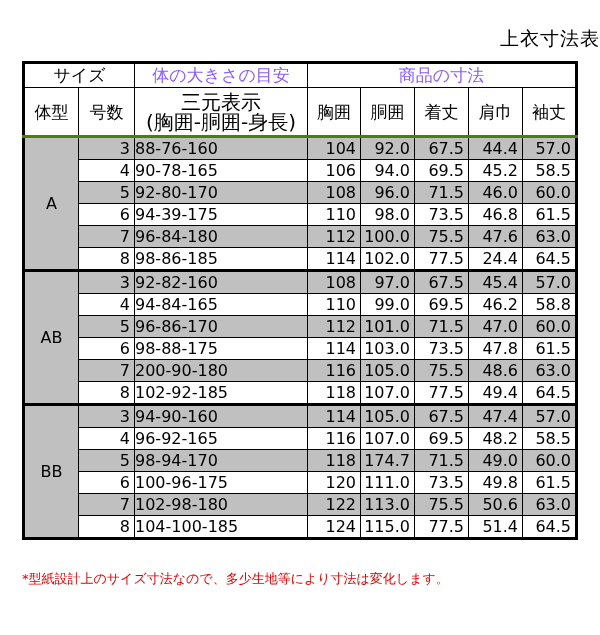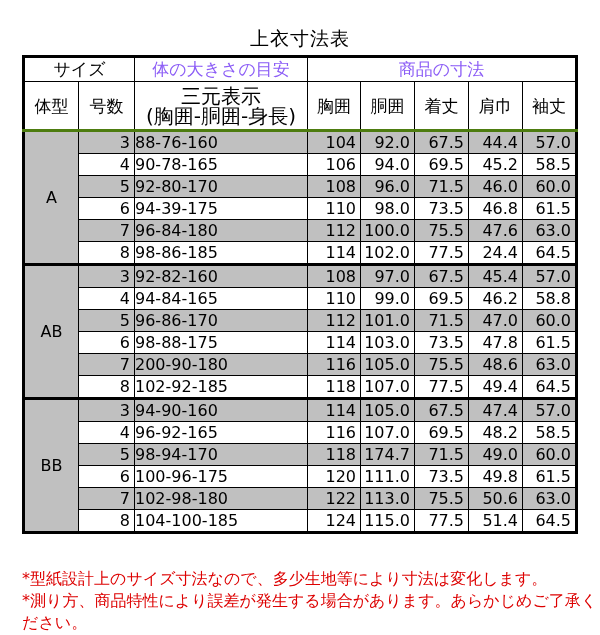--- a/index.html
+++ b/index.html
@@ -1,45 +1,45 @@
 <!DOCTYPE html>
 <html><head>
   <meta charset="utf-8">
   <style>
     html, body { margin: 0; padding: 0; background: #ffffff; }
     body {
       width: 600px; height: 635px; position: relative; overflow: hidden;
       font-family: "DejaVu Sans", "Liberation Sans", sans-serif; color: #000;
     }
     .title {
-      position: absolute; left: 0; top: 26px; width: 600px; text-align: center;
+      position: absolute; left: 0; top: 26px; width: 600px; text-align: right;
       font-size: 19px; font-weight: normal; letter-spacing: 1px;
     }
     table.size {
-      position: absolute; left: 22px; top: 55px;
+      position: absolute; left: 22px; top: 61px;
       border-collapse: collapse; table-layout: fixed;
       border: 3px solid #000;
     }
     table.size td {
       border: 1px solid #000; padding: 0; height: 21px; line-height: 21px;
       font-size: 16px; white-space: nowrap; overflow: hidden;
     }
     table.size tr.h1 td { height: 23px; line-height: 23px; text-align: center; font-size: 17px; }
     table.size tr.h2 td { height: 47px; text-align: center; font-size: 17px; line-height: 20px; }
     table.size tr.h2 td.sub { font-size: 20px; }
     table.size tr.h2 { border-bottom: 3px solid #4d7c0f; }
     table.size tr.grp-end { border-bottom: 3px solid #000; }
     .red { color: #8b5cf6; }
     .gray { background: #c0c0c0; }
     td.type { text-align: center; font-size: 16px; background: #c0c0c0; vertical-align: middle; }
     td.num { text-align: right; padding-right: 4px !important; }
     td.ctr { text-align: left; }
     td.val { text-align: right; padding-right: 4px !important; }
     .notes {
-      position: absolute; left: 22px; top: 568px; color: #dd0000; font-size: 16px;
+      position: absolute; left: 22px; top: 568px; color: #dd0000; font-size: 13px;
       line-height: 22px;
     }
   </style>
 </head>
 <body>
 
 <div class="title">上衣寸法表</div>
 
 <table class="size">
   <colgroup>
@@ -234,14 +234,13 @@
         <td class="val">115.0</td>
         <td class="val">77.5</td>
         <td class="val">51.4</td>
         <td class="val">64.5</td>
       </tr>
     </tbody>
 </table>
 
 <div class="notes">
   <div>*型紙設計上のサイズ寸法なので、多少生地等により寸法は変化します。</div>
-  <div>*測り方、商品特性により誤差が発生する場合があります。あらかじめご了承ください。</div>
 </div>
 
 </body></html>

